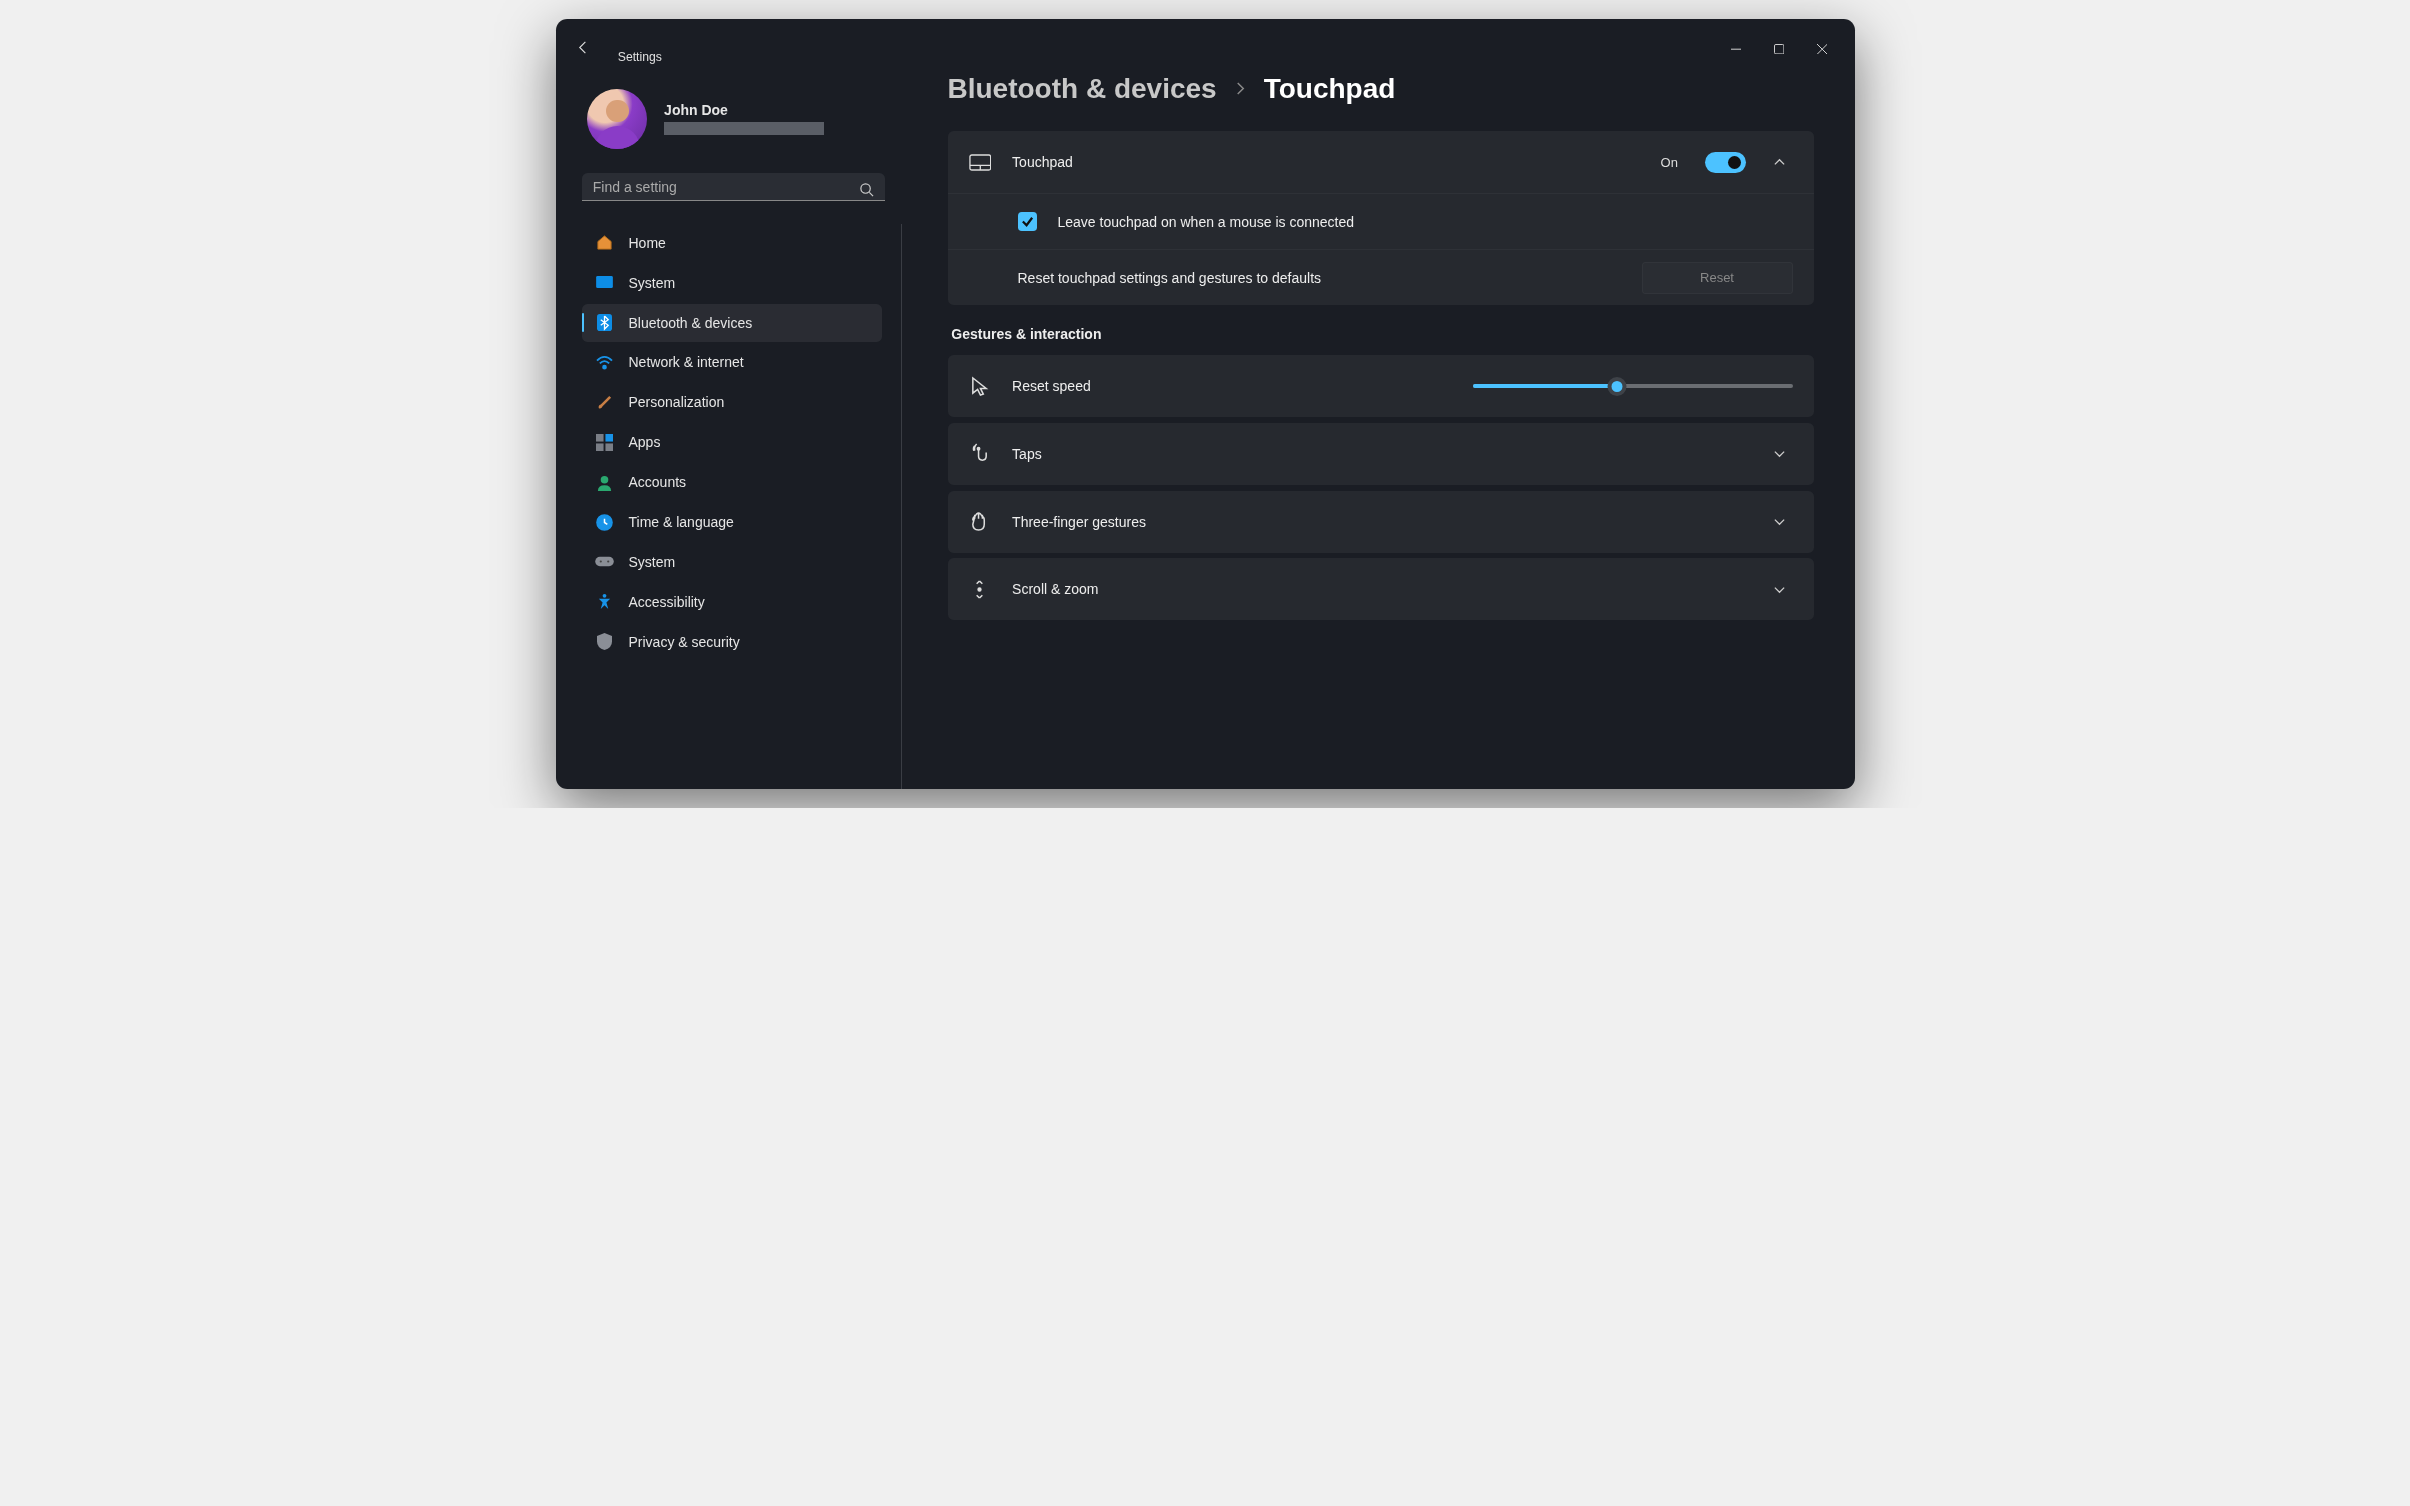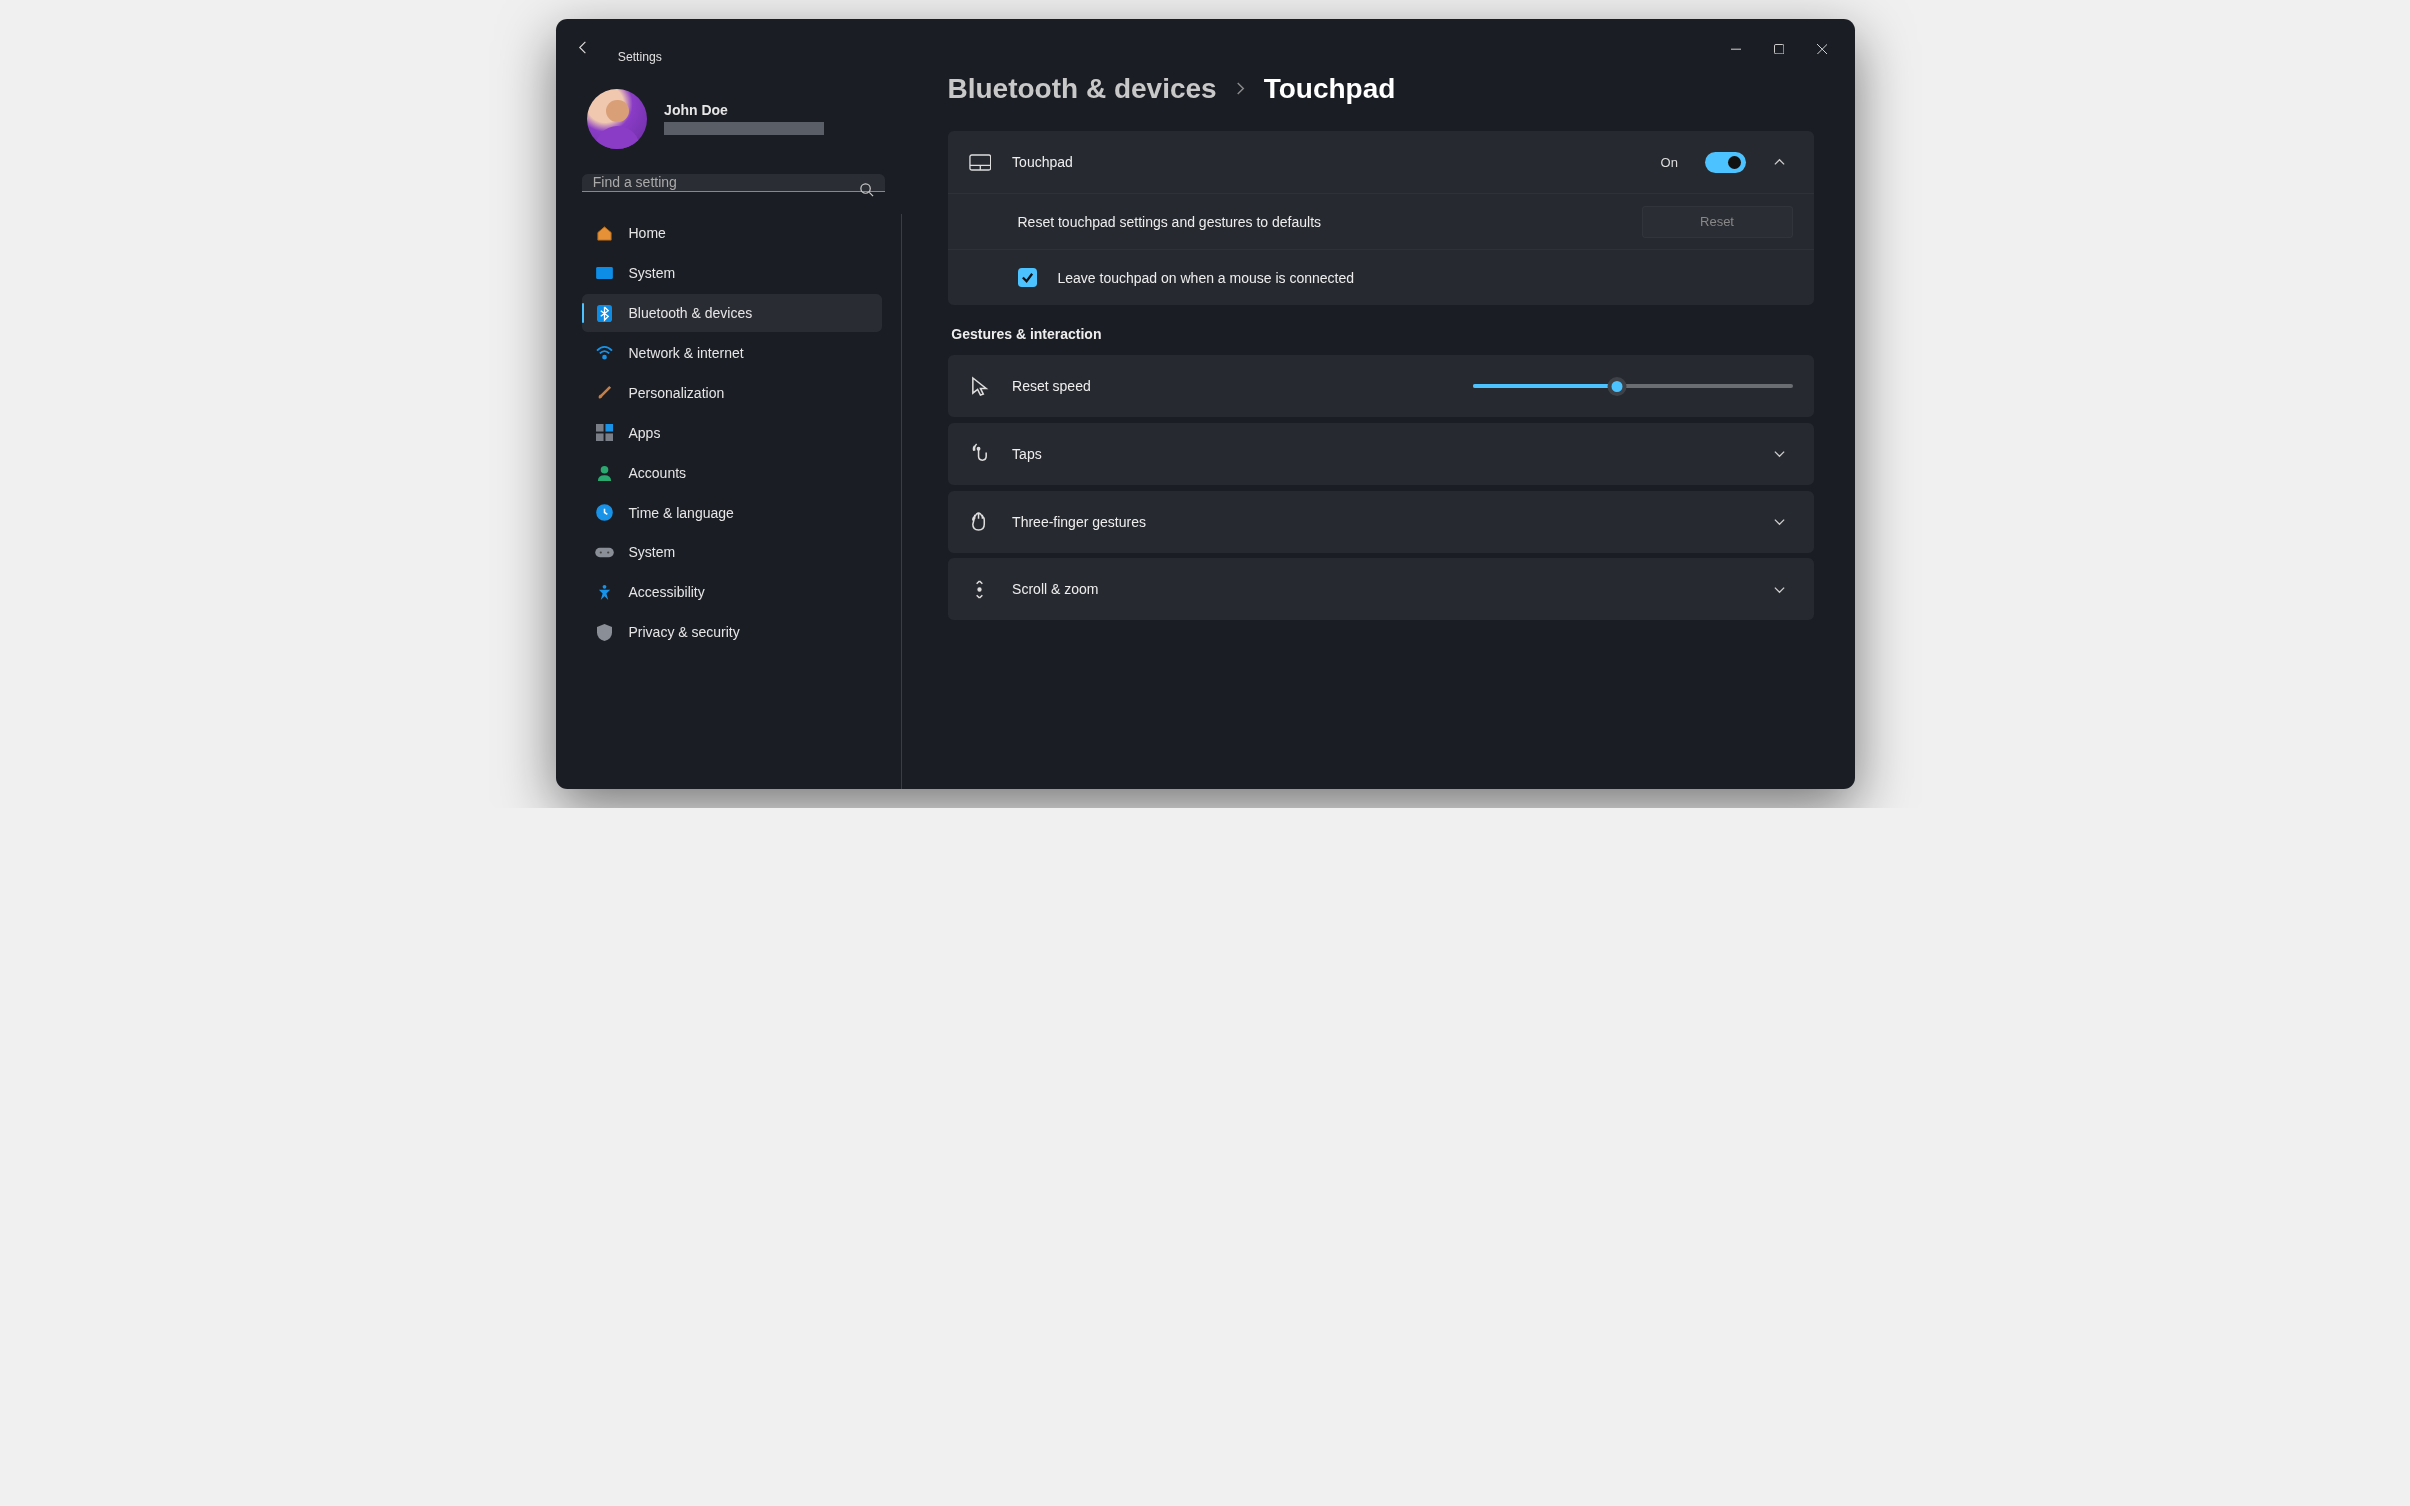--- a/index.html
+++ b/index.html
@@ -37,21 +37,21 @@
 }
 .profile { display:flex; align-items:center; gap:17px; margin-bottom:19px; padding:5.6px;}
 .avatar { width:60px; height:60px; border-radius:50%; background: radial-gradient(circle at 30% 25%, #f0c8b0 0%, #f0c8b0 30%, #8a3cc7 45%, #6a2ca0 100%); flex-shrink:0; position:relative; overflow:hidden;}
 .avatar-head { position:absolute; width:22.6px; height:22.6px; background:#d9a078; border-radius:50%; top:11.3px; left:19px;}
 .avatar-body { position:absolute; width:45px; height:28px; background:#8a3cc7; border-radius:22.6px 22.6px 0 0; bottom:-5.6px; left:7.5px;}
 .profile-name { font-size:14px; font-weight:600; }
 .profile-email { width:160px; height:13px; background:#5a5e66; margin-top:3.8px;}
 
 .search-wrap { position:relative; margin-bottom:22.6px; padding-right:17px;}
 .search-input {
-  width:100%; height:18px; background:#2a2d34; border:none; border-bottom:0.9px solid #888;
+  width:100%; height:28px; background:#2a2d34; border:none; border-bottom:0.9px solid #888;
   border-radius:5.6px 5.6px 0 0; padding:0 38px 0 11.3px; color:#ddd; font-size:14px; outline:none;
 }
 .search-input::placeholder { color:#aaa; }
 .search-icon { position:absolute; right:28px; top:8.5px; color:#ccc; }
 
 .nav { display:flex; flex-direction:column; gap:1.9px; border-right:0.9px solid #3a3d44; padding-right:19px; flex:1; overflow:hidden;}
 .nav-item { display:flex; align-items:center; gap:15px; height:38px; padding:0 13px; border-radius:5.6px; cursor:pointer; font-size:14px; position:relative;}
 .nav-item.active { background: rgba(255,255,255,0.07);}
 .nav-item.active::before { content:""; position:absolute; left:0; top:9.4px; bottom:9.4px; width:2.8px; background:#4cc2ff; border-radius:1.9px;}
 .nav-icon { width:19px; height:19px; display:flex; align-items:center; justify-content:center; font-size:15px;}
@@ -278,30 +278,30 @@
           <div class="toggle">
               <div class="knob"></div>
             </div>
           <div class="expand">
             <svg width="13" height="13" viewBox="0 0 14 14" fill="none" stroke="#ccc" stroke-width="1.4">
                 <path d="M2 9 L7 4 L12 9"></path>
               </svg>
           </div>
         </div>
         <div class="row sub">
-          <span class="row-label">Reset touchpad settings and gestures to defaults</span>
-          <button class="reset-btn">Reset</button>
-        </div>
-        <div class="row sub">
           <div class="checkbox">
             <svg width="13" height="13" viewBox="0 0 14 14" fill="none" stroke-width="2.4">
                 <path d="M2 7 L6 11 L12 3"></path>
               </svg>
           </div>
           <span class="row-label">Leave touchpad on when a mouse is connected</span>
+        </div>
+        <div class="row sub">
+          <span class="row-label">Reset touchpad settings and gestures to defaults</span>
+          <button class="reset-btn">Reset</button>
         </div>
       </div>
 
       <div class="section-title">Gestures &amp; interaction</div>
 
       <div class="card">
         <div class="row">
           <span class="row-icon">
             <svg width="19" height="21" viewBox="0 0 20 22" fill="none" stroke="#ddd" stroke-width="1.6">
                 <path d="M3 2 L3 18 L8 14 L11 20 L14 19 L11 13 L17 13 Z"></path>

